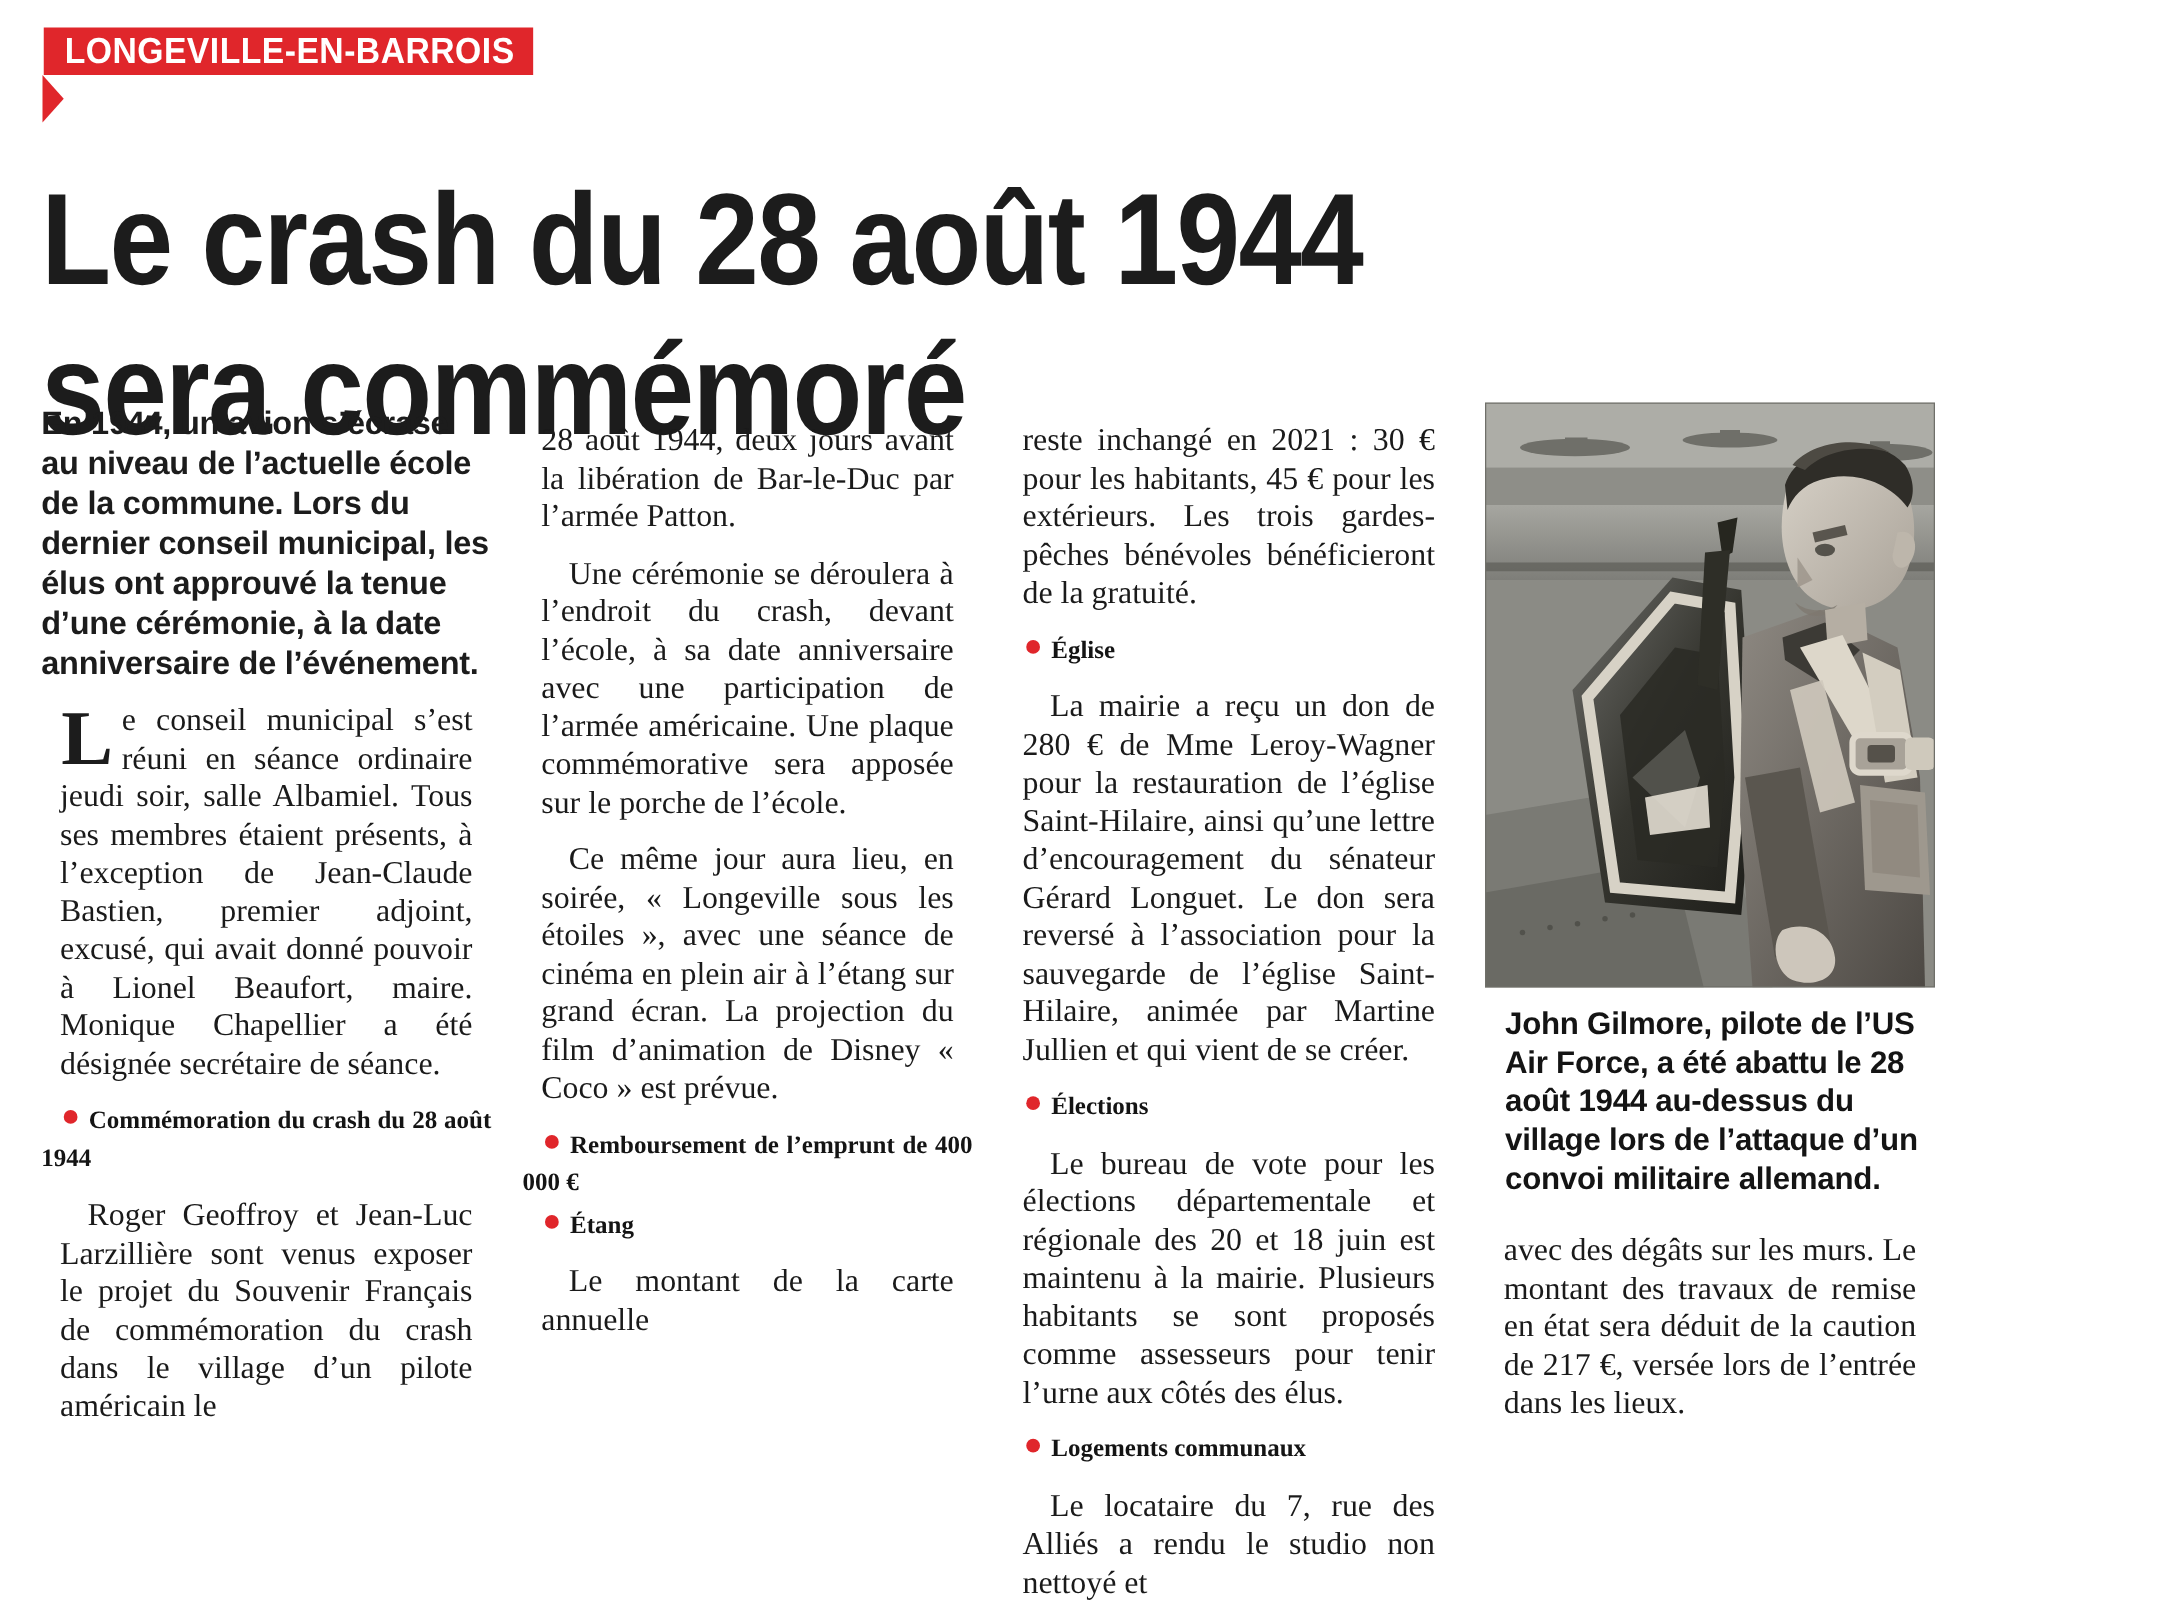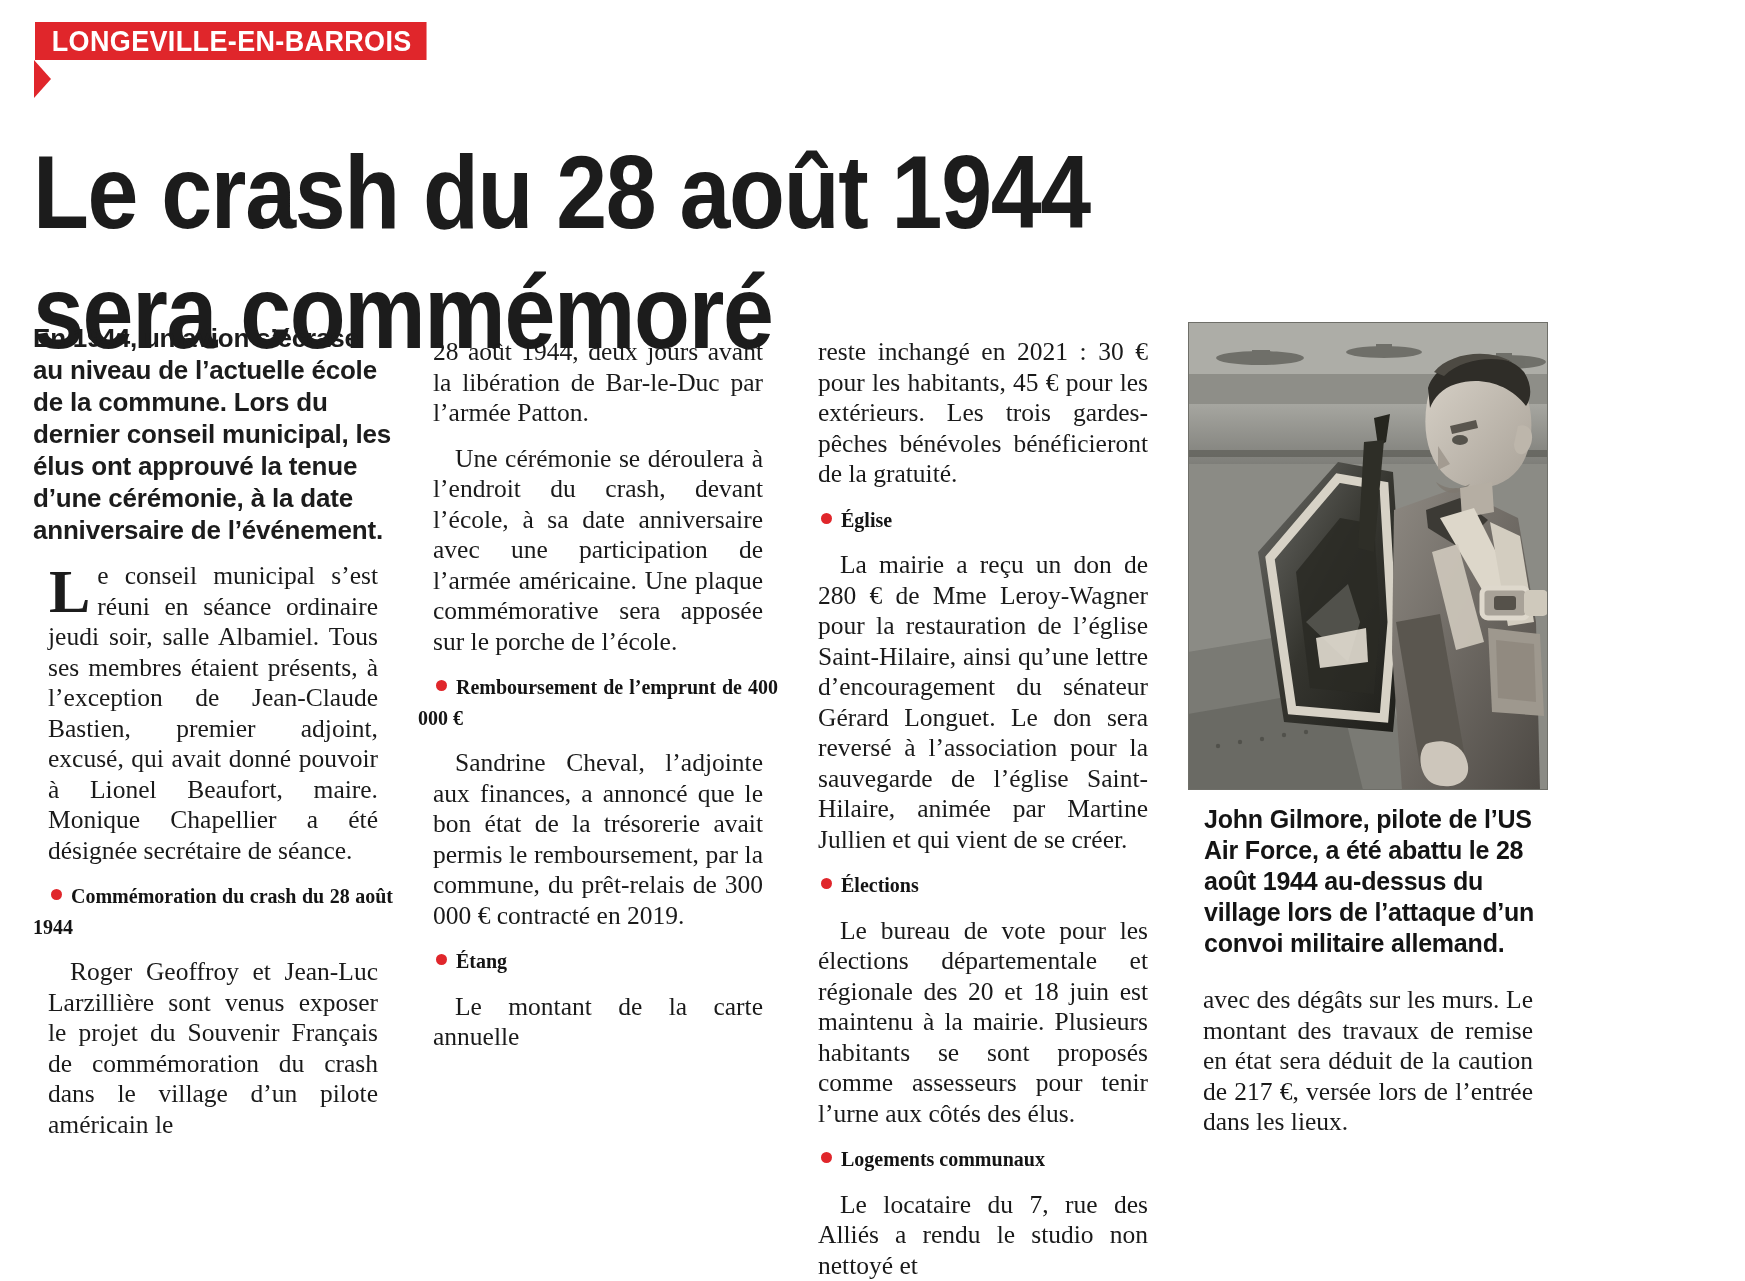--- a/index.html
+++ b/index.html
@@ -184,24 +184,24 @@
     <p class="body-p dropcap-p"><span class="dropcap">L</span><span>e conseil municipal s’est réuni en séance ordinaire jeudi soir, salle Albamiel. Tous ses membres étaient présents, à l’exception de Jean-Claude Bastien, premier adjoint, excusé, qui avait donné pouvoir à Lionel Beaufort, maire. Monique Chapellier a été désignée secrétaire de séance.</span></p>
 
     <p class="subhead"><span class="bullet"></span><span>Commémoration du crash du 28 août 1944</span></p>
 
     <p class="body-p">Roger Geoffroy et Jean-Luc Larzillière sont venus exposer le projet du Souvenir Français de commémoration du crash dans le village d’un pilote américain le</p>
   </div>
 
   <div class="col">
     <p class="body-p no-indent">28 août 1944, deux jours avant la libération de Bar-le-Duc par l’armée Patton.</p>
     <p class="body-p">Une cérémonie se déroulera à l’endroit du crash, devant l’école, à sa date anniversaire avec une participation de l’armée américaine. Une plaque commémorative sera apposée sur le porche de l’école.</p>
+    <p class="body-p">Ce même jour aura lieu, en soirée, « Longeville sous les étoiles », avec une séance de cinéma en plein air à l’étang sur grand écran. La projection du film d’animation de Disney « Coco » est prévue.</p>
 
     <p class="subhead"><span class="bullet"></span><span>Remboursement de l’emprunt de 400 000 €</span></p>
 
-    <p class="body-p">Sandrine Cheval, l’adjointe aux finances, a annoncé que le bon état de la trésorerie avait permis le remboursement, par la commune, du prêt-relais de 300 000 € contracté en 2019.</p>
 
     <p class="subhead"><span class="bullet"></span><span>Étang</span></p>
 
     <p class="body-p">Le montant de la carte annuelle</p>
   </div>
 
   <div class="col">
     <p class="body-p no-indent">reste inchangé en 2021 : 30 € pour les habitants, 45 € pour les extérieurs. Les trois gardes-pêches bénévoles bénéficieront de la gratuité.</p>
 
     <p class="subhead"><span class="bullet"></span><span>Église</span></p>

